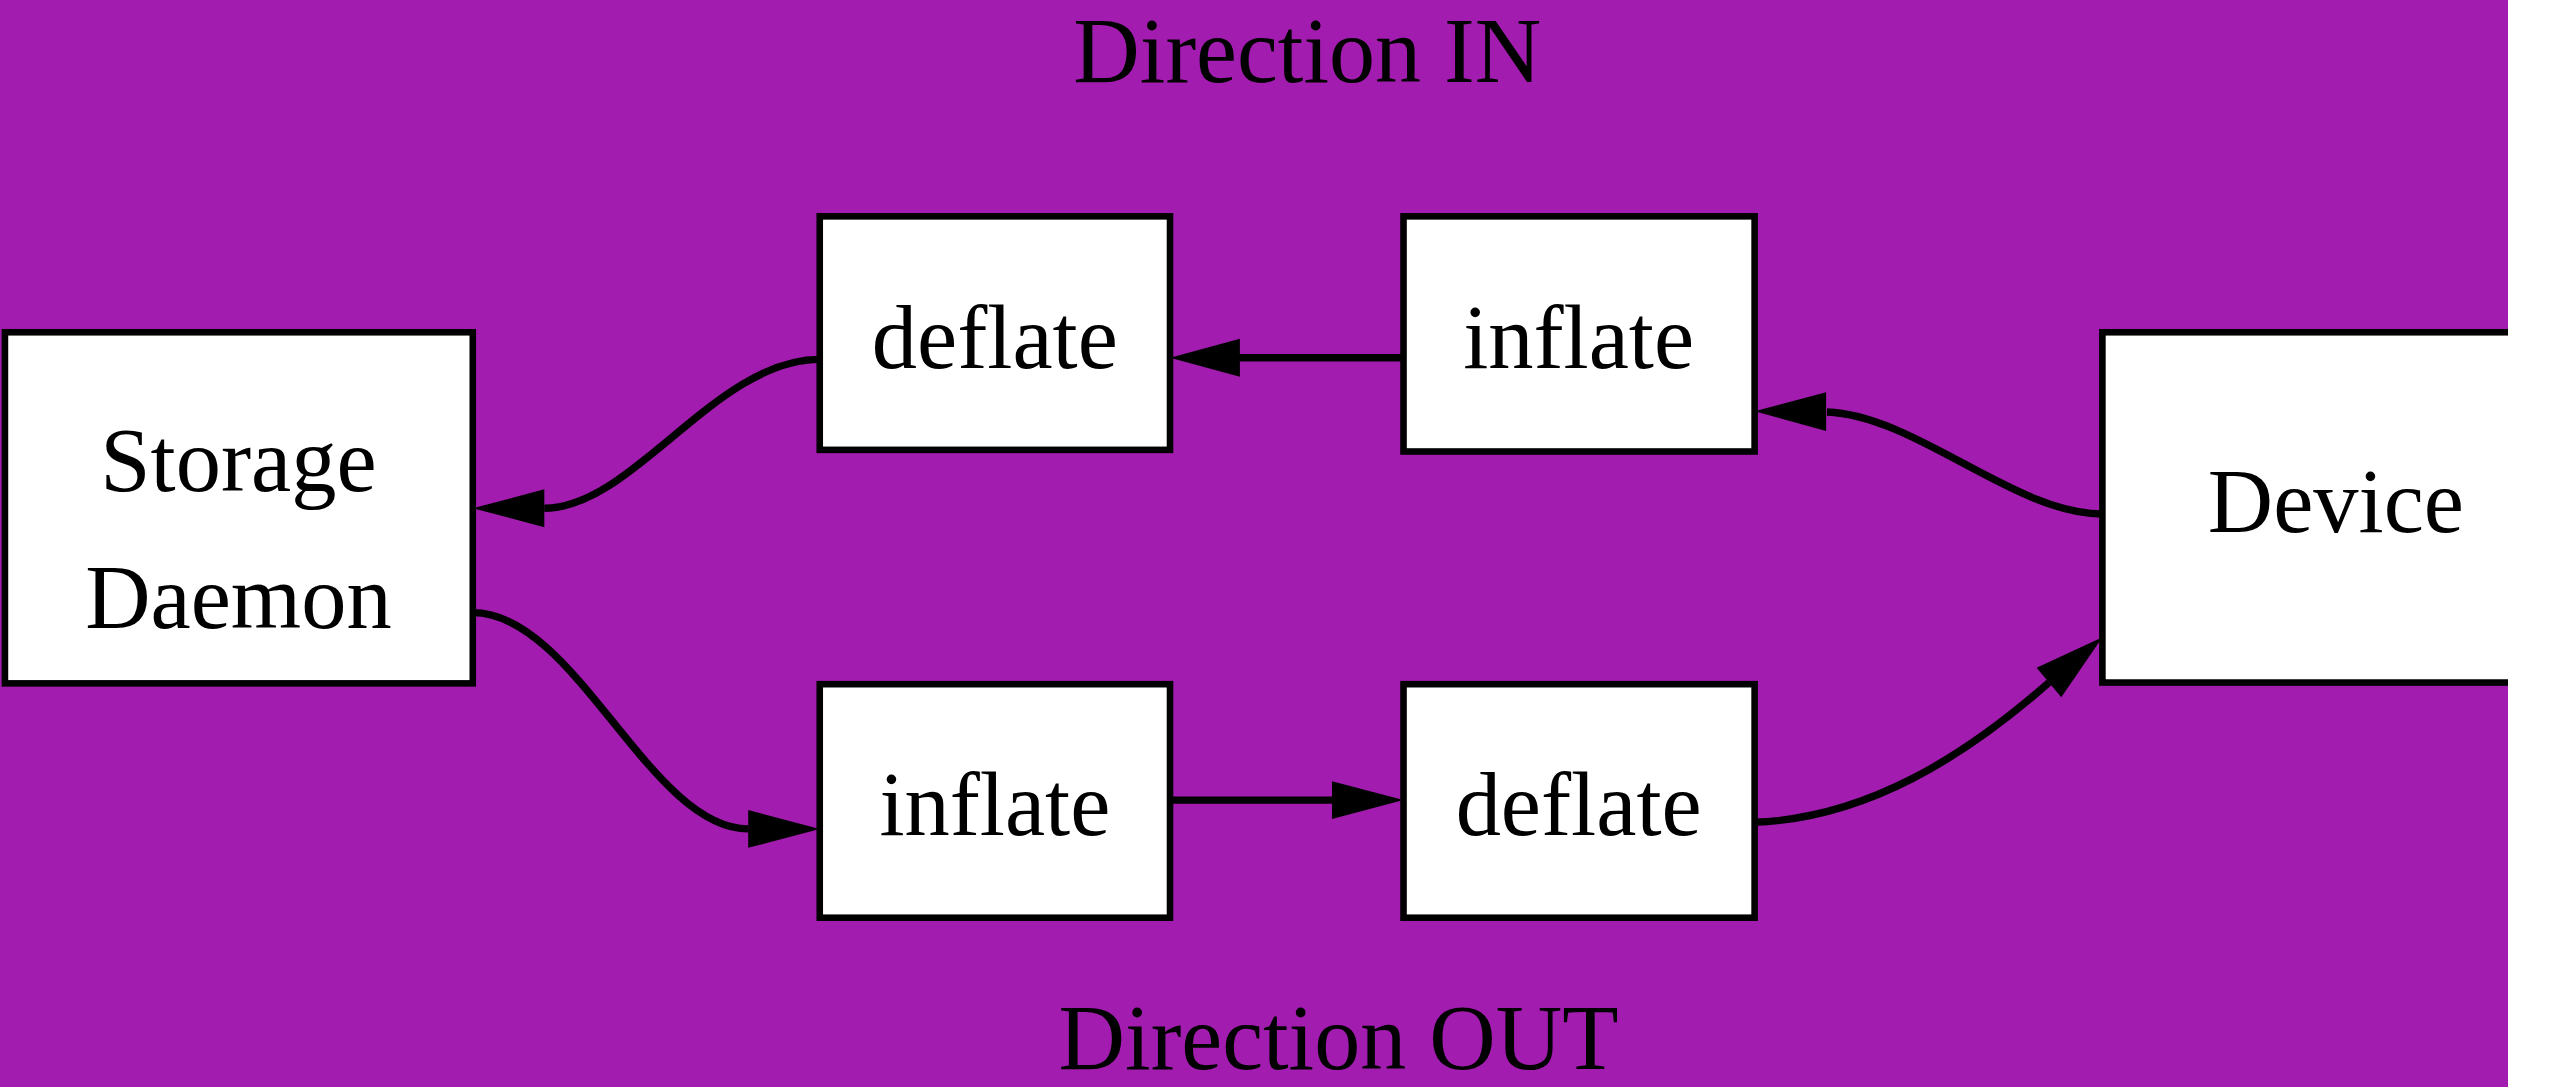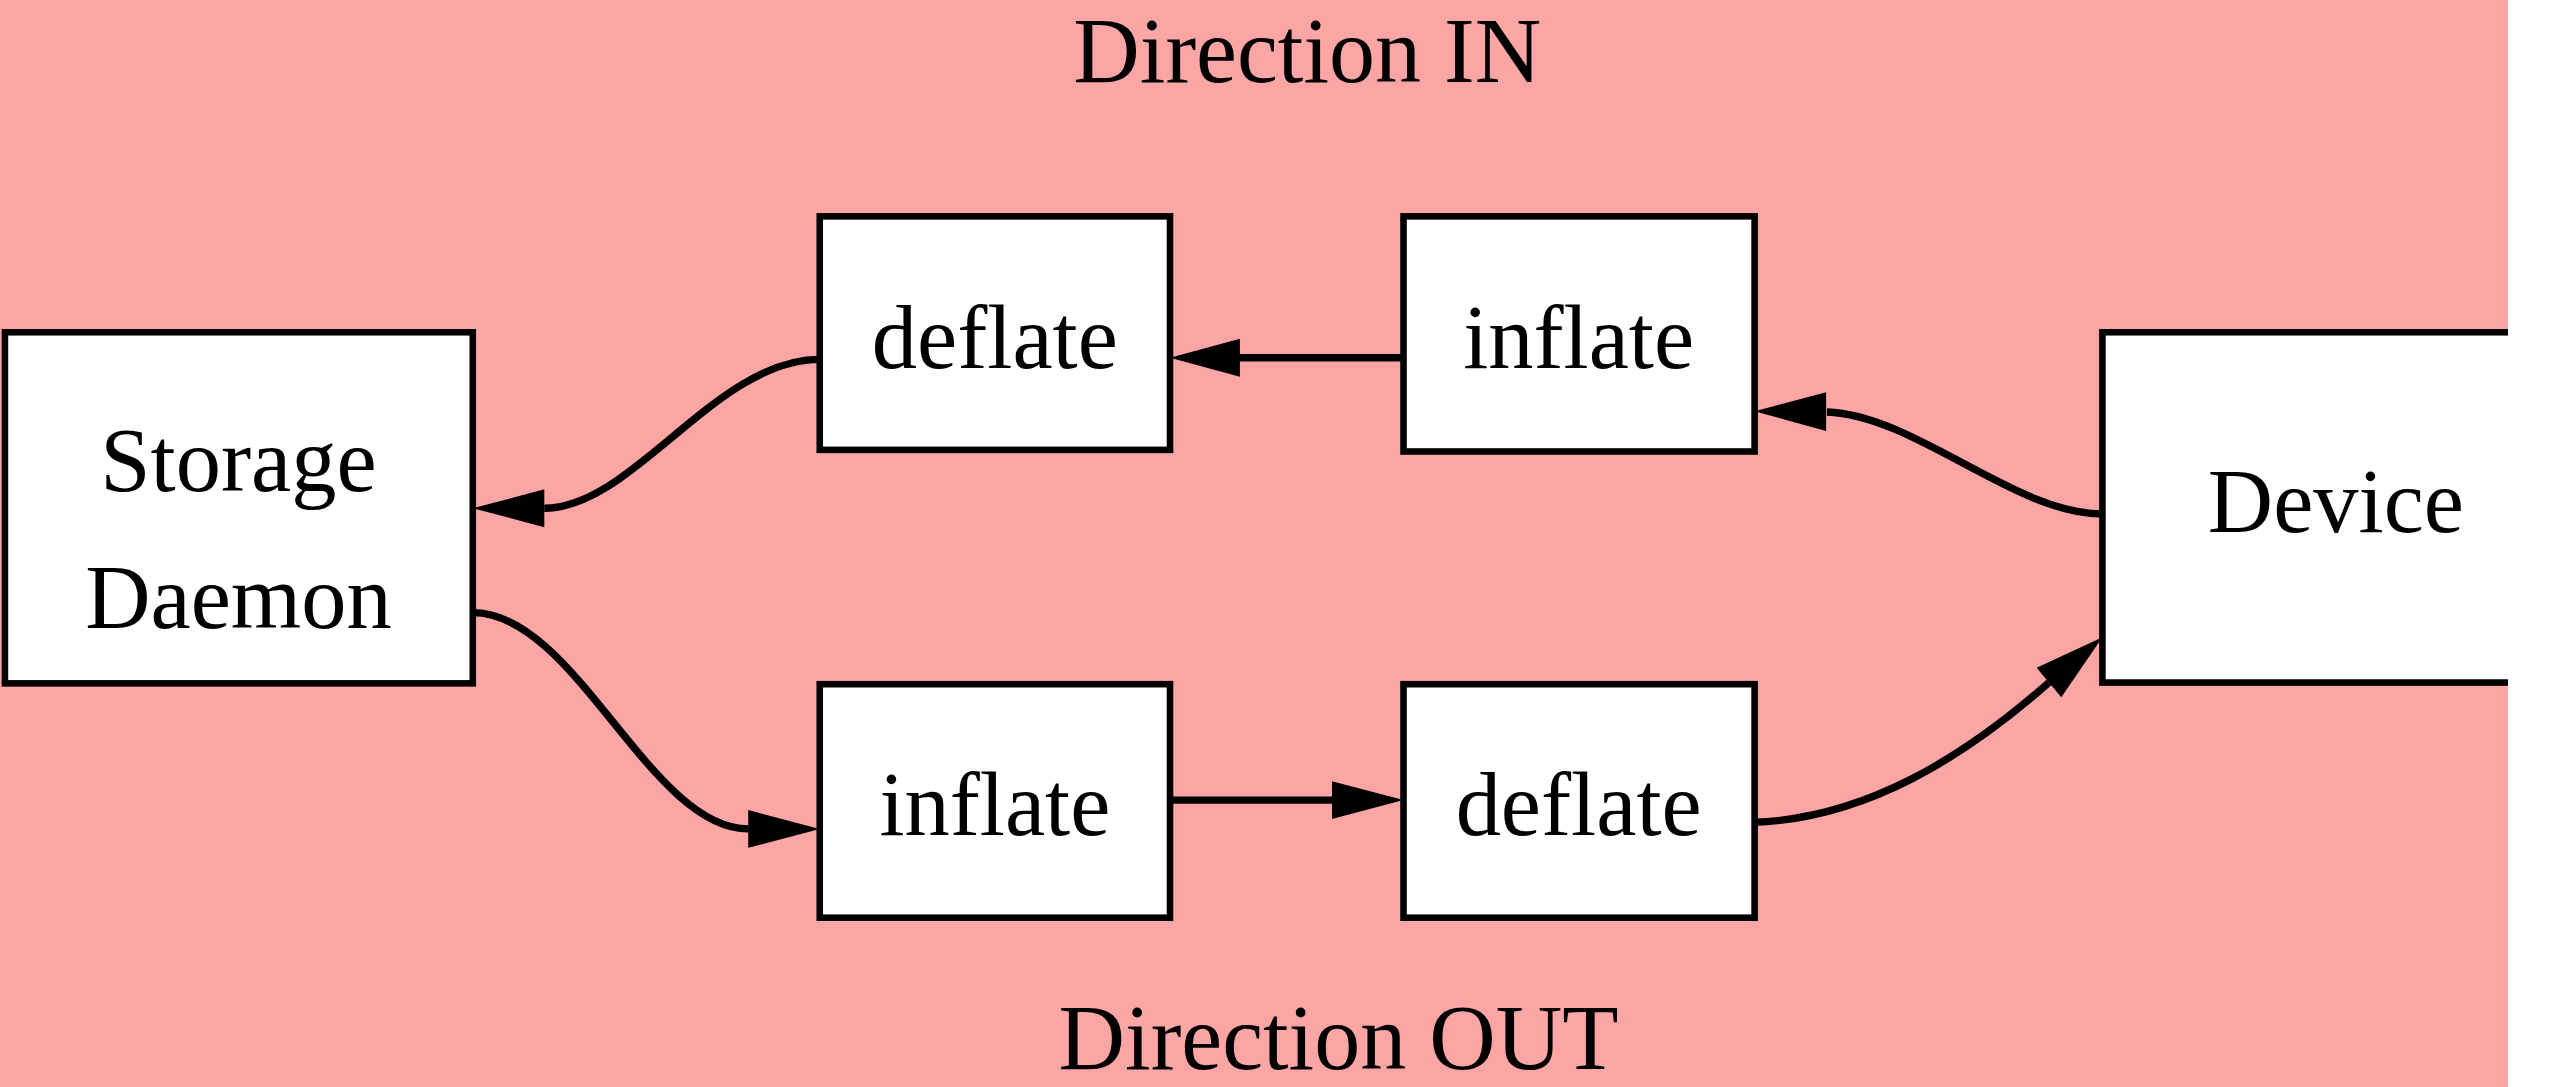--- a/index.html
+++ b/index.html
@@ -3,21 +3,21 @@
 <meta charset="utf-8">
 <style>
   html, body {
     margin: 0;
     padding: 0;
     background: #ffffff;
   }
   .canvas-wrap {
     width: 2508px;
     height: 1088px;
-    background: #fca5a5;
+    background: #a21caf;
     overflow: hidden;
     text-align: center;
   }
   svg { display: block; }
   .node-box {
     fill: #ffffff;
     stroke: #000000;
     stroke-width: 8;
   }
   .edge-path {

